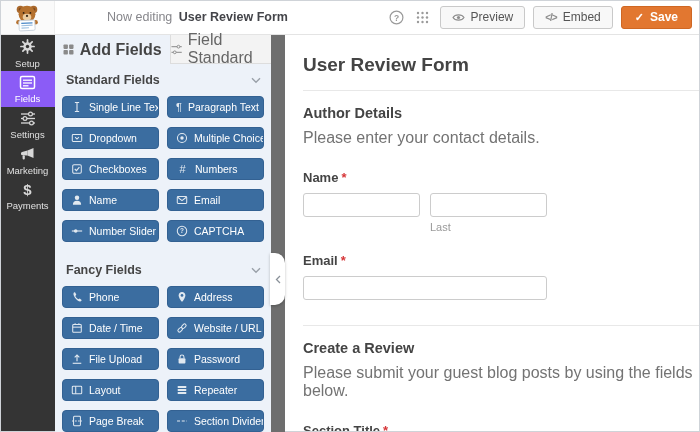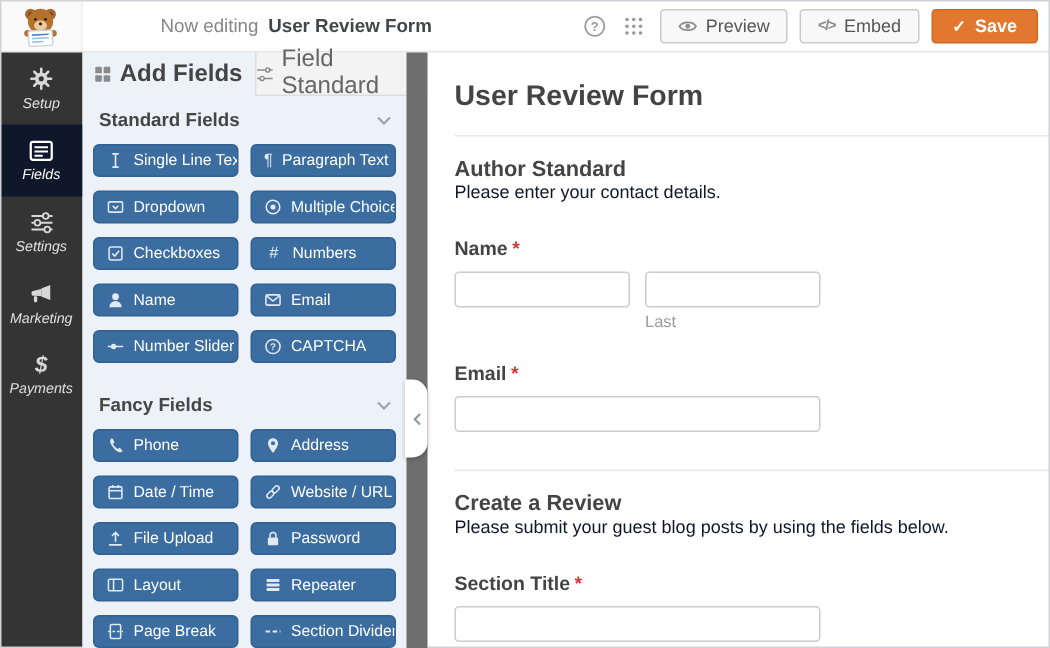--- a/index.html
+++ b/index.html
@@ -16,22 +16,22 @@
   .tb-btn { display:inline-flex; align-items:center; gap:6px; height:23px; padding:0 11px; background:#f8f8f8; border:1px solid #c9c9c9; border-radius:3px; font-family:"Liberation Sans",sans-serif; font-size:12px; color:#555; cursor:pointer; }
   .tb-btn .glyph { color:#8d8d8d; font-size:10px; font-weight:bold; letter-spacing:-1px; }
   .tb-btn.save { background:#e27730; border-color:#cf6723; color:#fff; font-weight:bold; padding:0 13px; }
   .tb-btn.save .glyph { color:#fff; font-size:11px; letter-spacing:0; }
 
   
   .body { flex:1; display:flex; min-height:0; }
 
   
   .nav { width:55px; flex:0 0 55px; background:#343434; display:flex; flex-direction:column; }
-  .nav-item { height:48px; display:flex; flex-direction:column; align-items:center; justify-content:center; gap:3px; color:#e0e0e0; font-size:9.5px; cursor:pointer;font-style:italic; }
-  .nav-item.active { background:#0f172a; color:#fff;align-items:center; }
+  .nav-item { height:36px; display:flex; flex-direction:column; align-items:center; justify-content:center; gap:3px; color:#e0e0e0; font-size:9.5px; cursor:pointer; }
+  .nav-item.active { background:#8b5cf6; color:#fff;align-items:center; }
   .nav-item svg { display:block; }
   .dollar { font-size:15px; font-weight:bold; color:#d8d8d8; line-height:14px; }
 
   
   .panel { width:230px; flex:0 0 230px; background:#edf2f9; position:relative; display:flex; flex-direction:column; }
   .tabs { height:29px; flex:0 0 29px; display:flex; }
   .tab { flex:1; display:flex; align-items:center; justify-content:center; gap:6px; font-size:16px; color:#444; cursor:pointer; }
   .tab.inactive { background:#f3f3f3; border-left:1px solid #ddd; border-bottom:1px solid #ddd; color:#666; }
   .tab.active { font-weight:bold; }
   .panel-content { flex:1; padding:6px 21px 4px 7px; overflow:hidden; }
@@ -44,21 +44,21 @@
   .fbtn .tglyph { font-size:11px; opacity:.85; width:13px; text-align:center; }
   .scrollbar { position:absolute; top:0; right:0; width:14px; height:100%; background:#6e6e6e; cursor:pointer; }
   .handle { position:absolute; right:0; top:218px; width:15px; height:52px; background:#fff; border-radius:0 10px 10px 0; box-shadow:0 1px 3px rgba(0,0,0,.25); display:flex; align-items:center; justify-content:center; cursor:pointer; z-index:2; }
 
   
   .canvas { flex:1; background:#fff; padding:13px 0 0 18px; overflow:hidden; }
   .form-title { font-size:19px; font-weight:bold; color:#444; margin-top:6px; }
   .divider { border:none; border-top:1px solid #e8e8e8; margin-top:14px; }
   .divider.second { margin-top:25px; }
   .sec-title-lg { font-size:14.5px; font-weight:bold; color:#444; margin-top:14px; }
-  .sec-desc { font-size:12px; color:#0f172a; }
+  .sec-desc { font-size:16px; color:#737373; margin-top:8px; }
   .flabel { font-size:13px; font-weight:bold; color:#444; margin-top:23px; }
   .flabel .req { color:#d63638; margin-left:3px; font-weight:bold; }
   .field-col { width:244px; }
   .name-row { display:flex; gap:10px; margin-top:8px; width:244px; }
   .name-row .half { flex:1; }
   .tinput { width:100%; height:24px; border:1px solid #ccc; border-radius:3px; background:#fff; font-family:"Liberation Sans",sans-serif; font-size:12px; padding:0 6px; color:#444; }
   .sublabel { font-size:11px; color:#9a9a9a; margin-top:4px; }
   .mt8 { margin-top:8px; }
 </style>
 </head>
@@ -371,21 +371,21 @@
             <path d="M5 1 L1.5 4.5 L5 8" fill="none" stroke="#8a9199" stroke-width="1.3"></path>
           </svg>
       </div>
     </aside>
 
     <main class="canvas">
       <h1 class="form-title">User Review Form</h1>
       <hr class="divider">
 
       <section>
-        <h2 class="sec-title-lg">Author Standard</h2>
+        <h2 class="sec-title-lg">Author Details</h2>
         <p class="sec-desc">Please enter your contact details.</p>
 
         <div>
           <div class="flabel">
             <span>Name</span><span class="req">*</span>
           </div>
           <div class="name-row">
             <div class="half">
               <input class="tinput" type="text" value="" style="">
             </div>

